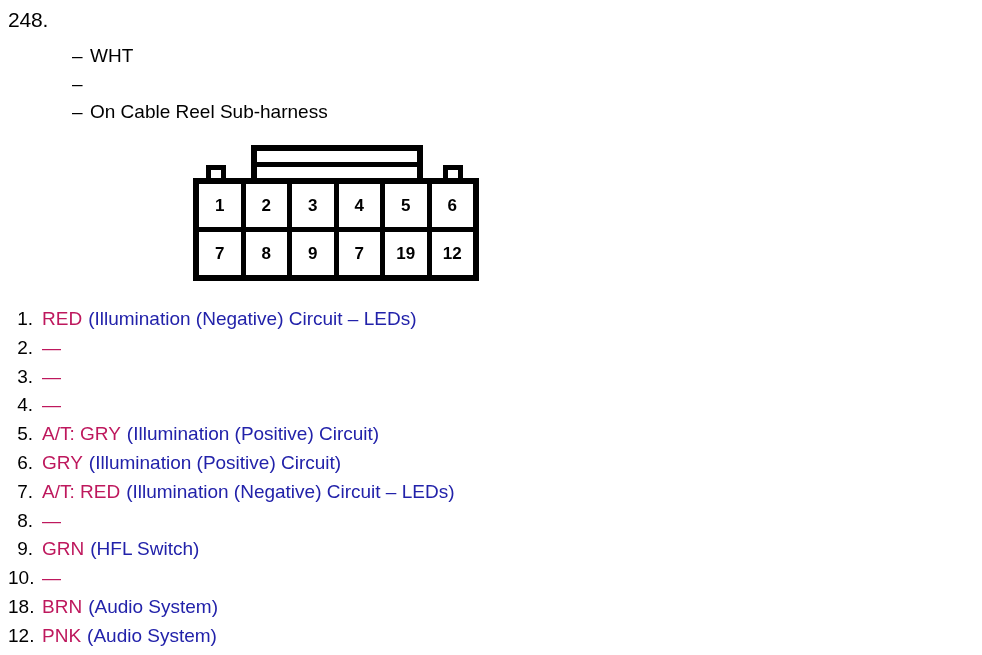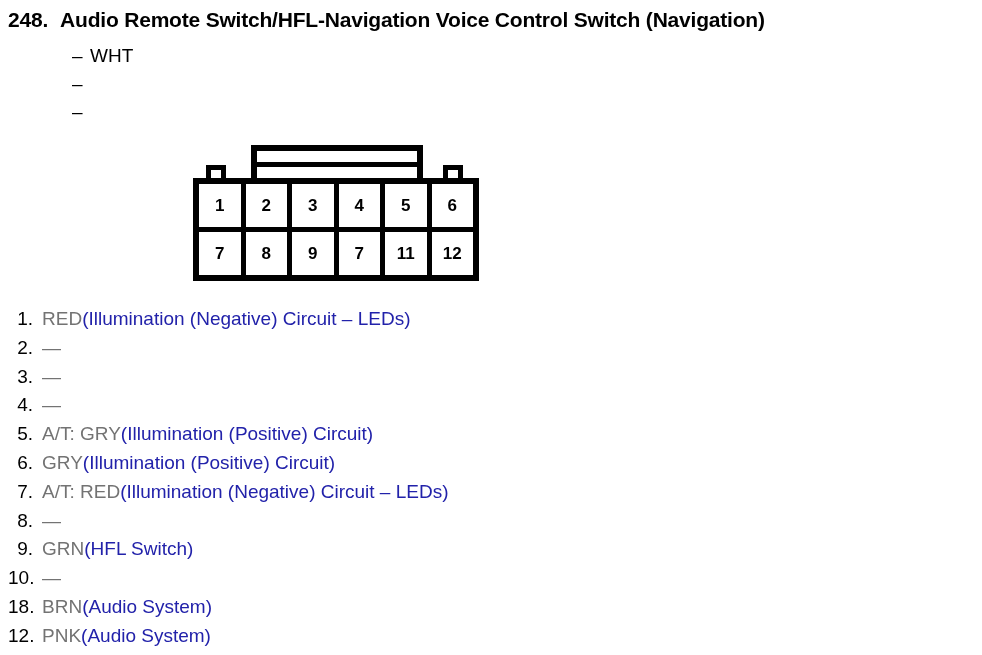--- a/index.html
+++ b/index.html
@@ -19,21 +19,21 @@
 
   
   .page-header {
     position: absolute;
     left: 8px;
     top: 8px;
     width: 974px;
     display: flex;
     align-items: flex-start;
     font-size: 21px;
-    font-weight: bold;
+    font-weight: normal;
     letter-spacing: -0.2px;
     white-space: nowrap;
   }
   .header-number {
     margin-right: 12px;
   }
   .header-title {
   }
 
   
@@ -152,48 +152,48 @@
     white-space: nowrap;
   }
   .pin-number {
     width: 34px;
     flex: 0 0 34px;
     text-align: right;
     padding-right: 9px;
     box-sizing: border-box;
   }
   .pin-wire {
-    color: #737373;
+    color: #be185d;
   }
   .pin-desc {
     color: #2222AA;
-    margin-left: 0;
+    margin-left: 6px;
   }
   .pin-desc:empty {
     margin-left: 0;
   }
 </style>
 </head>
 <body>
 
 <div class="page-header">
   <span class="header-number">248.</span>
-  <span class="header-title">Audio Remote Switch/HFL-Navigation Voice Control Switch (Navigation)</span>
 </div>
 
 <div class="subtitle-list">
     <div class="subtitle-row">
       <span class="subtitle-dash">–</span>
       <span class="subtitle-text">WHT</span>
     </div>
     <div class="subtitle-row">
       <span class="subtitle-dash">–</span>
     </div>
     <div class="subtitle-row">
       <span class="subtitle-dash">–</span>
+      <span class="subtitle-text">On Cable Reel Sub-harness</span>
     </div>
   </div>
 
 <div class="connector">
   <div class="conn-tab">
     <div class="conn-tab-rule"></div>
   </div>
   <div class="conn-notch left"></div>
   <div class="conn-notch right"></div>
   <div class="conn-body">
@@ -203,21 +203,21 @@
         <div class="conn-cell">3</div>
         <div class="conn-cell">4</div>
         <div class="conn-cell">5</div>
         <div class="conn-cell">6</div>
       </div>
     <div class="conn-row bottom-row">
         <div class="conn-cell">7</div>
         <div class="conn-cell">8</div>
         <div class="conn-cell">9</div>
         <div class="conn-cell">7</div>
-        <div class="conn-cell">11</div>
+        <div class="conn-cell">19</div>
         <div class="conn-cell">12</div>
       </div>
   </div>
 </div>
 
 <div class="pin-list">
     <div class="pin-row">
       <span class="pin-number">1.</span>
       <span class="pin-wire">RED</span>
       <span class="pin-desc">(Illumination (Negative) Circuit – LEDs)</span>

